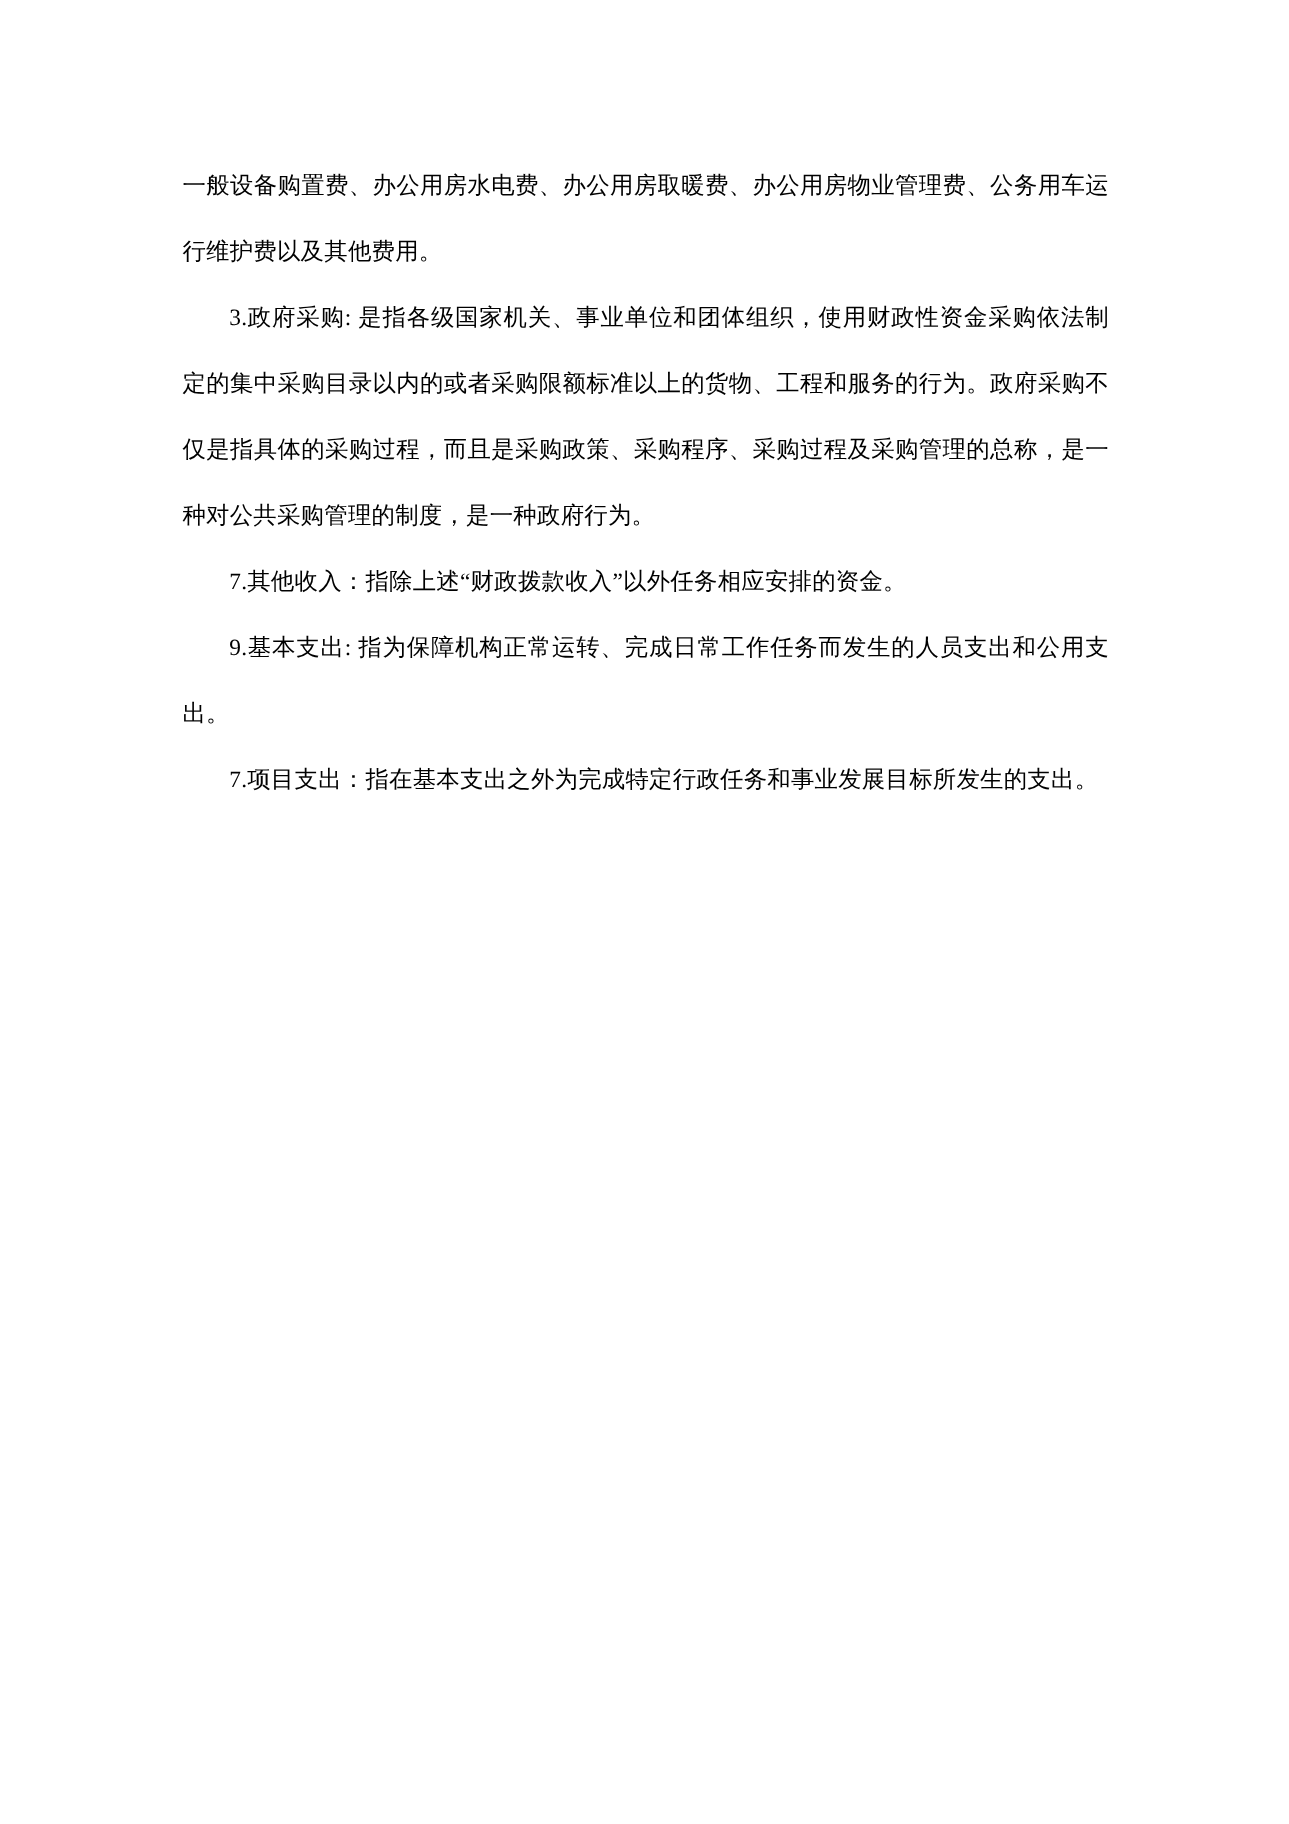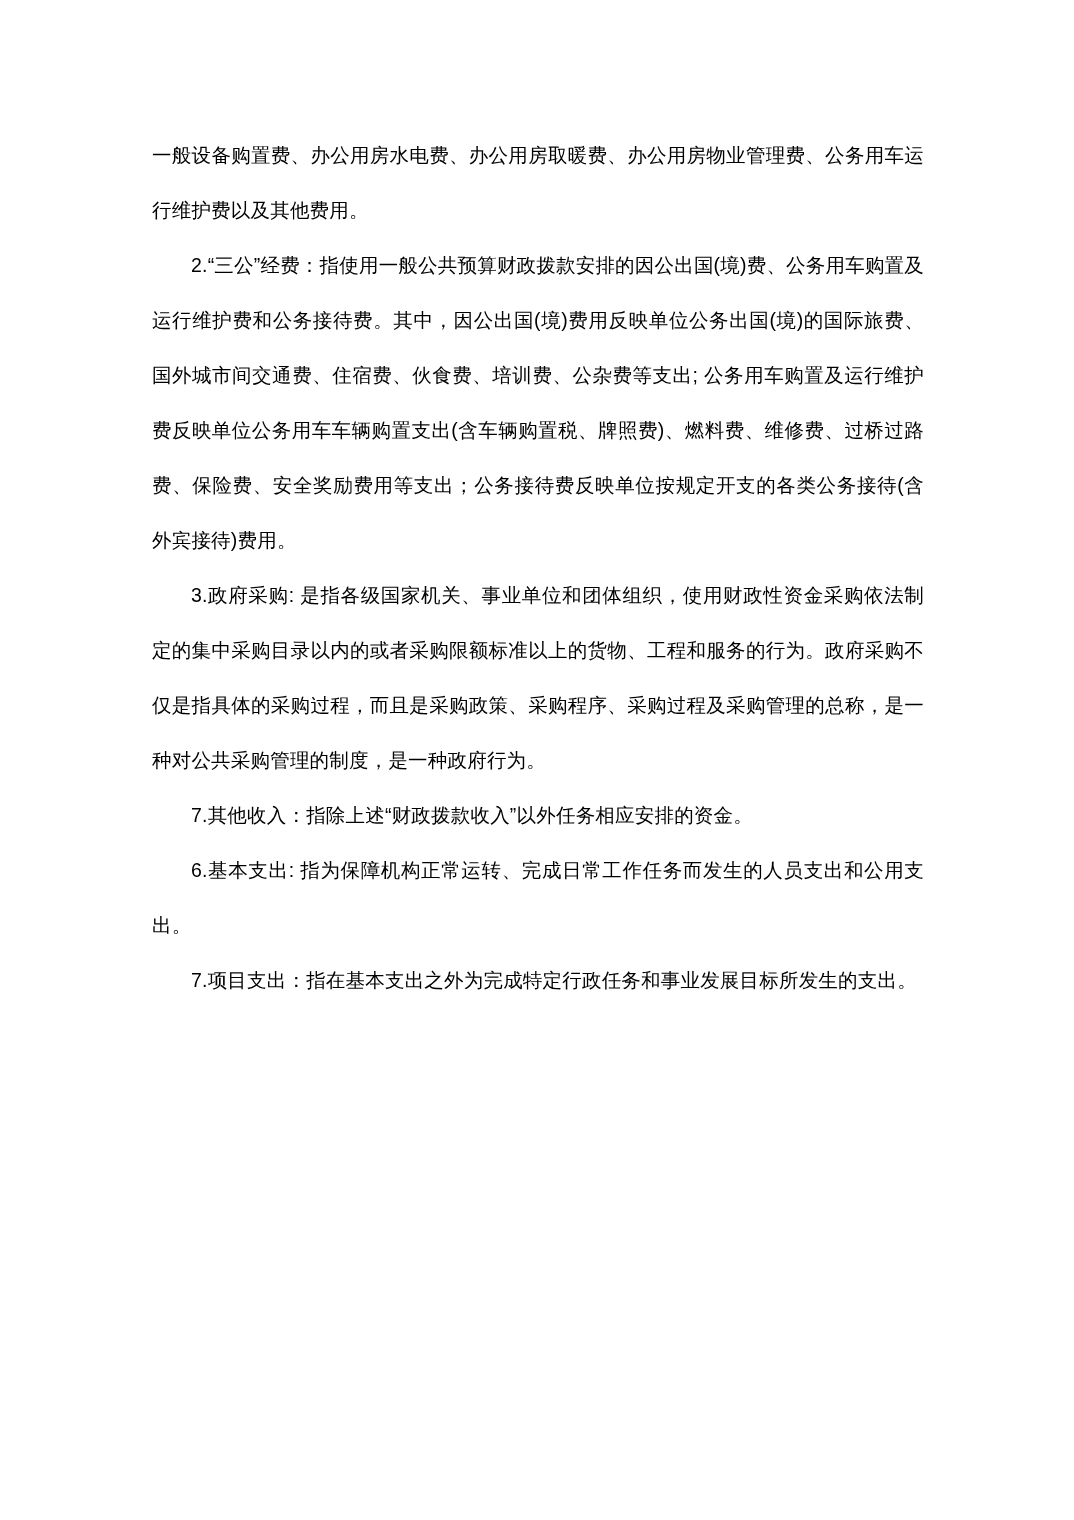--- a/index.html
+++ b/index.html
@@ -16,20 +16,21 @@
   .page {
     position: relative;
     width: 1074px;
     height: 1520px;
     background: #ffffff;
     box-sizing: border-box;
     padding: 128px 150px 0 152px;
   }
   .doc-body {
     width: 772px;
+    font-family: Liberation Serif, serif;
   }
   .para {
     font-size: 19.5px;
     line-height: 55px;
     text-align: justify;
     text-justify: inter-ideograph;
     letter-spacing: 0.2px;
     margin: 0;
     white-space: pre-wrap;
   }
@@ -39,19 +40,18 @@
   .para.cont {
     text-indent: 0;
   }
 </style>
 </head>
 <body>
 
 <div class="page">
   <div class="doc-body">
     <p class="para cont">一般设备购置费、办公用房水电费、办公用房取暖费、办公用房物业管理费、公务用车运行维护费以及其他费用。</p>
-    <p class="para indent">2.“三公”经费：指使用一般公共预算财政拨款安排的因公出国(境)费、公务用车购置及运行维护费和公务接待费。其中，因公出国(境)费用反映单位公务出国(境)的国际旅费、国外城市间交通费、住宿费、伙食费、培训费、公杂费等支出; 公务用车购置及运行维护费反映单位公务用车车辆购置支出(含车辆购置税、牌照费)、燃料费、维修费、过桥过路费、保险费、安全奖励费用等支出；公务接待费反映单位按规定开支的各类公务接待(含外宾接待)费用。</p>
     <p class="para indent">3.政府采购: 是指各级国家机关、事业单位和团体组织，使用财政性资金采购依法制定的集中采购目录以内的或者采购限额标准以上的货物、工程和服务的行为。政府采购不仅是指具体的采购过程，而且是采购政策、采购程序、采购过程及采购管理的总称，是一种对公共采购管理的制度，是一种政府行为。</p>
     <p class="para indent">7.其他收入：指除上述“财政拨款收入”以外任务相应安排的资金。</p>
-    <p class="para indent">6.基本支出: 指为保障机构正常运转、完成日常工作任务而发生的人员支出和公用支出。</p>
+    <p class="para indent">9.基本支出: 指为保障机构正常运转、完成日常工作任务而发生的人员支出和公用支出。</p>
     <p class="para indent">7.项目支出：指在基本支出之外为完成特定行政任务和事业发展目标所发生的支出。</p>
   </div>
 </div>
 
 </body></html>

